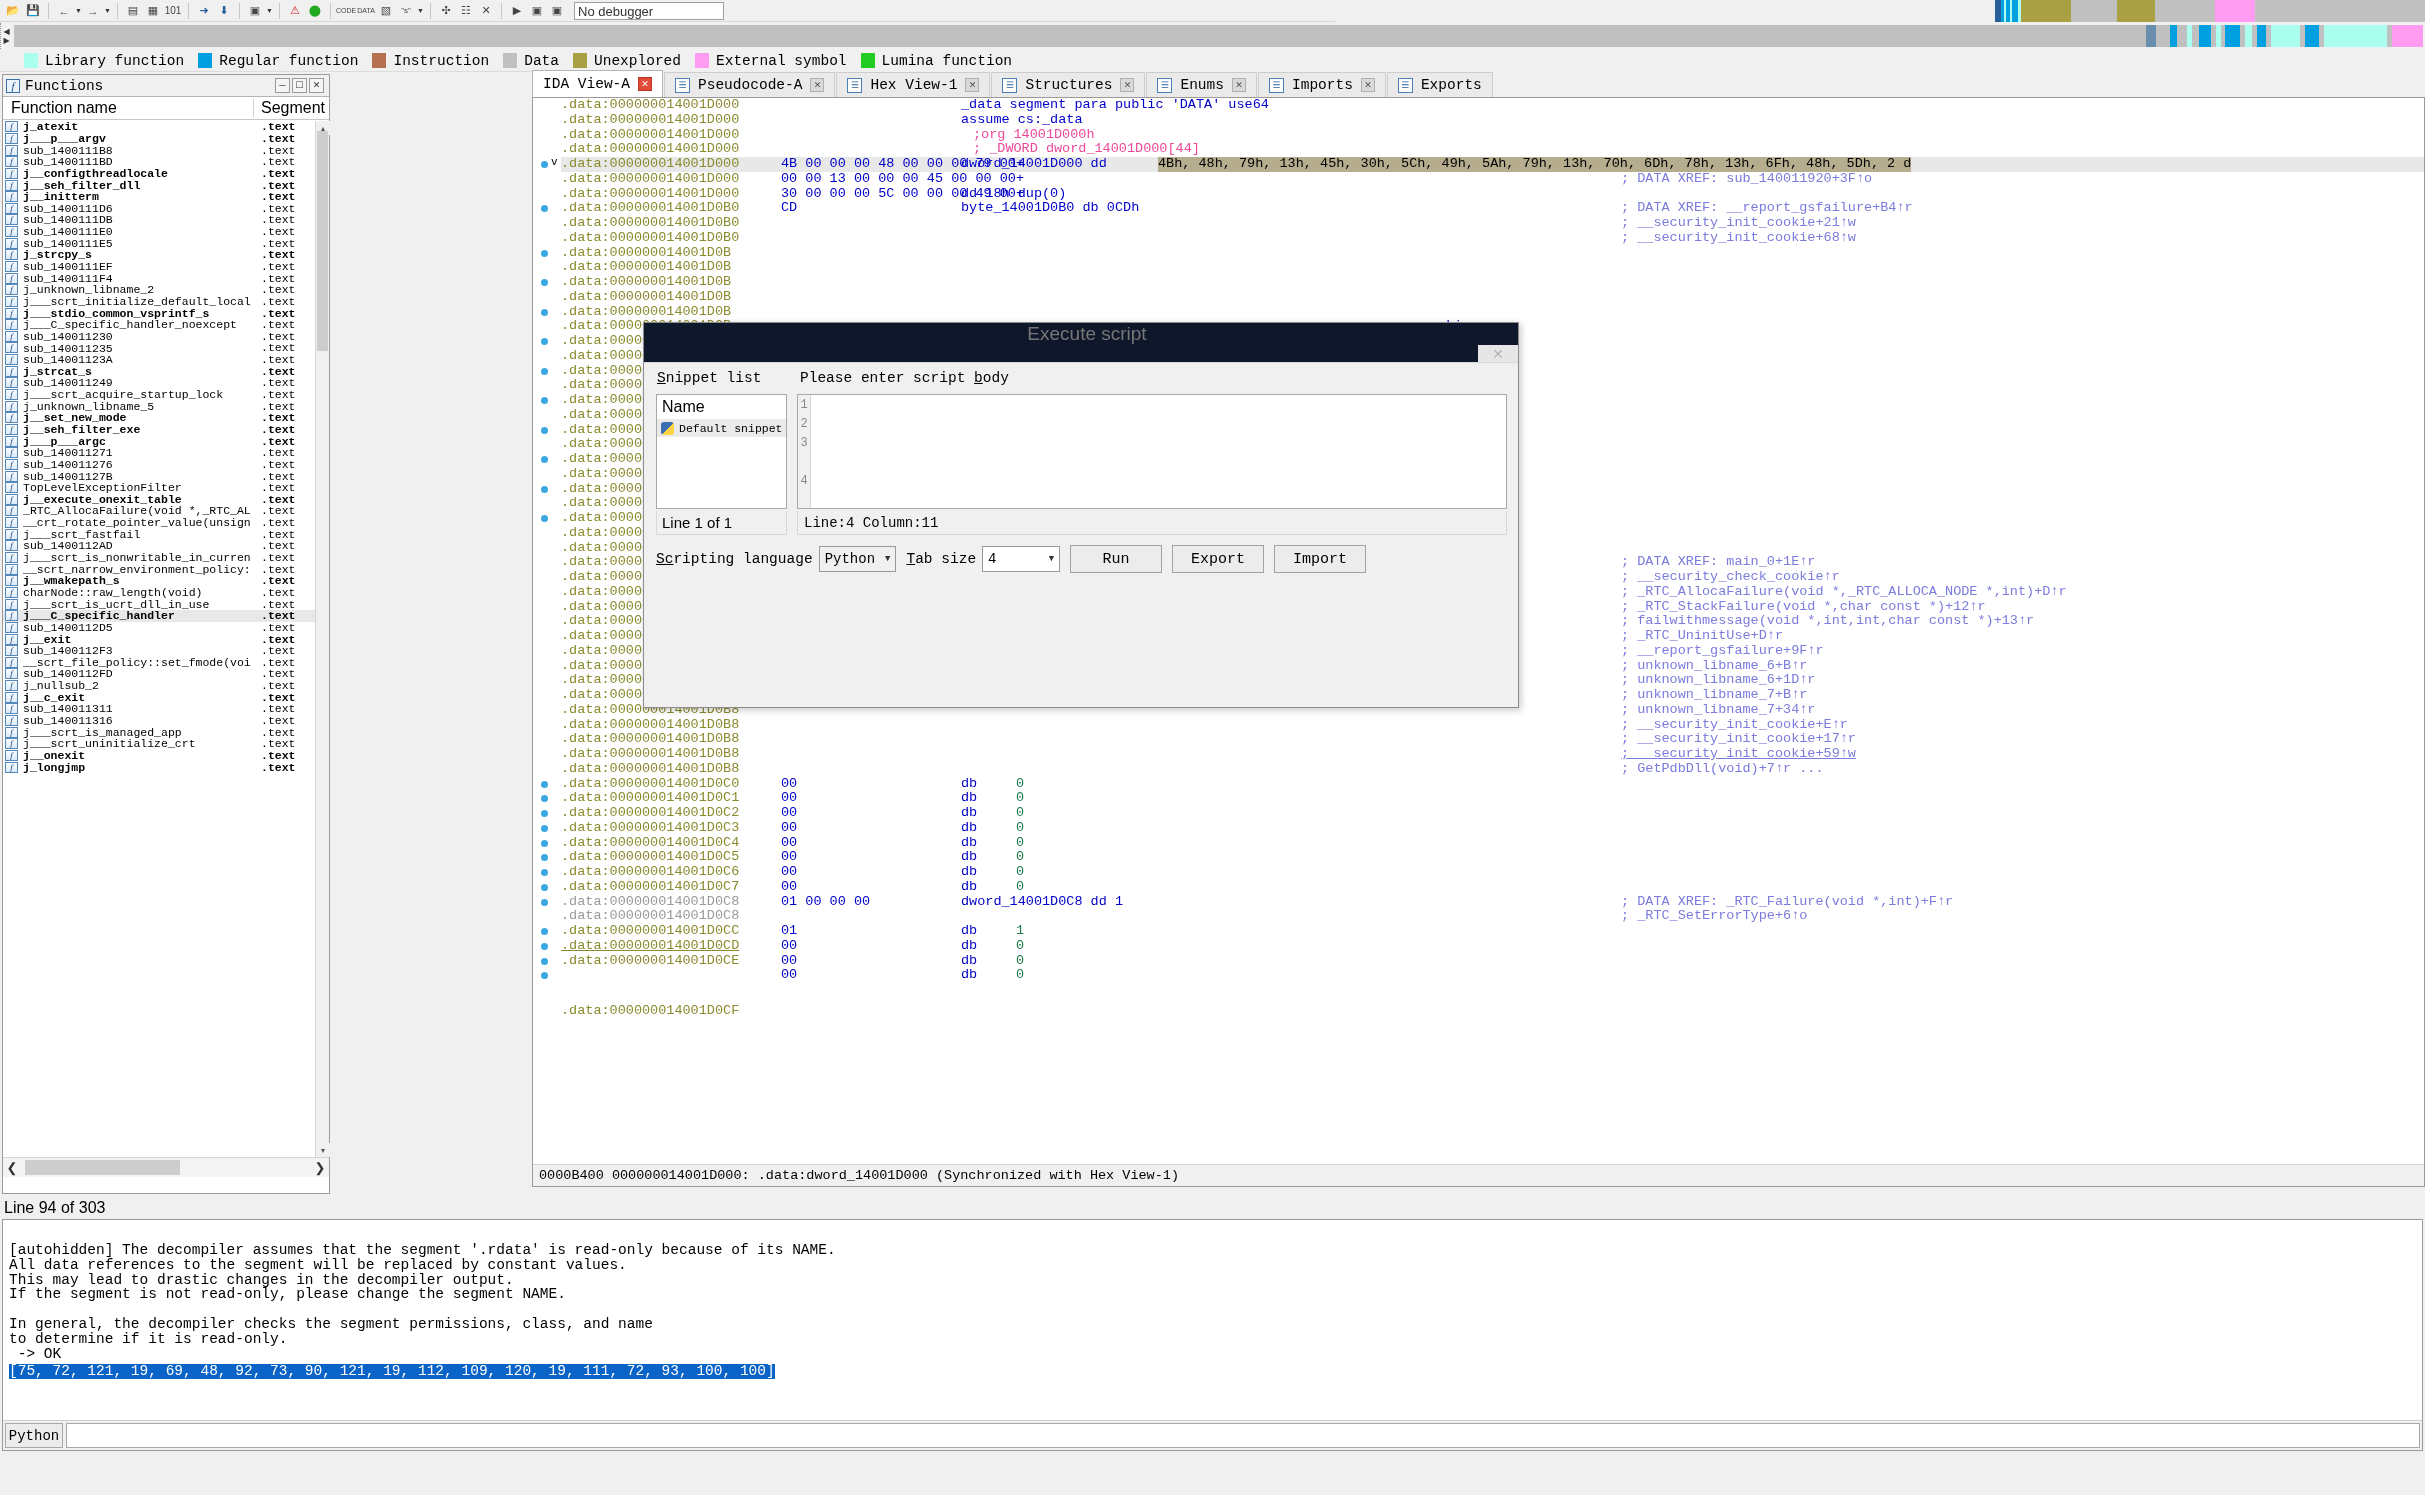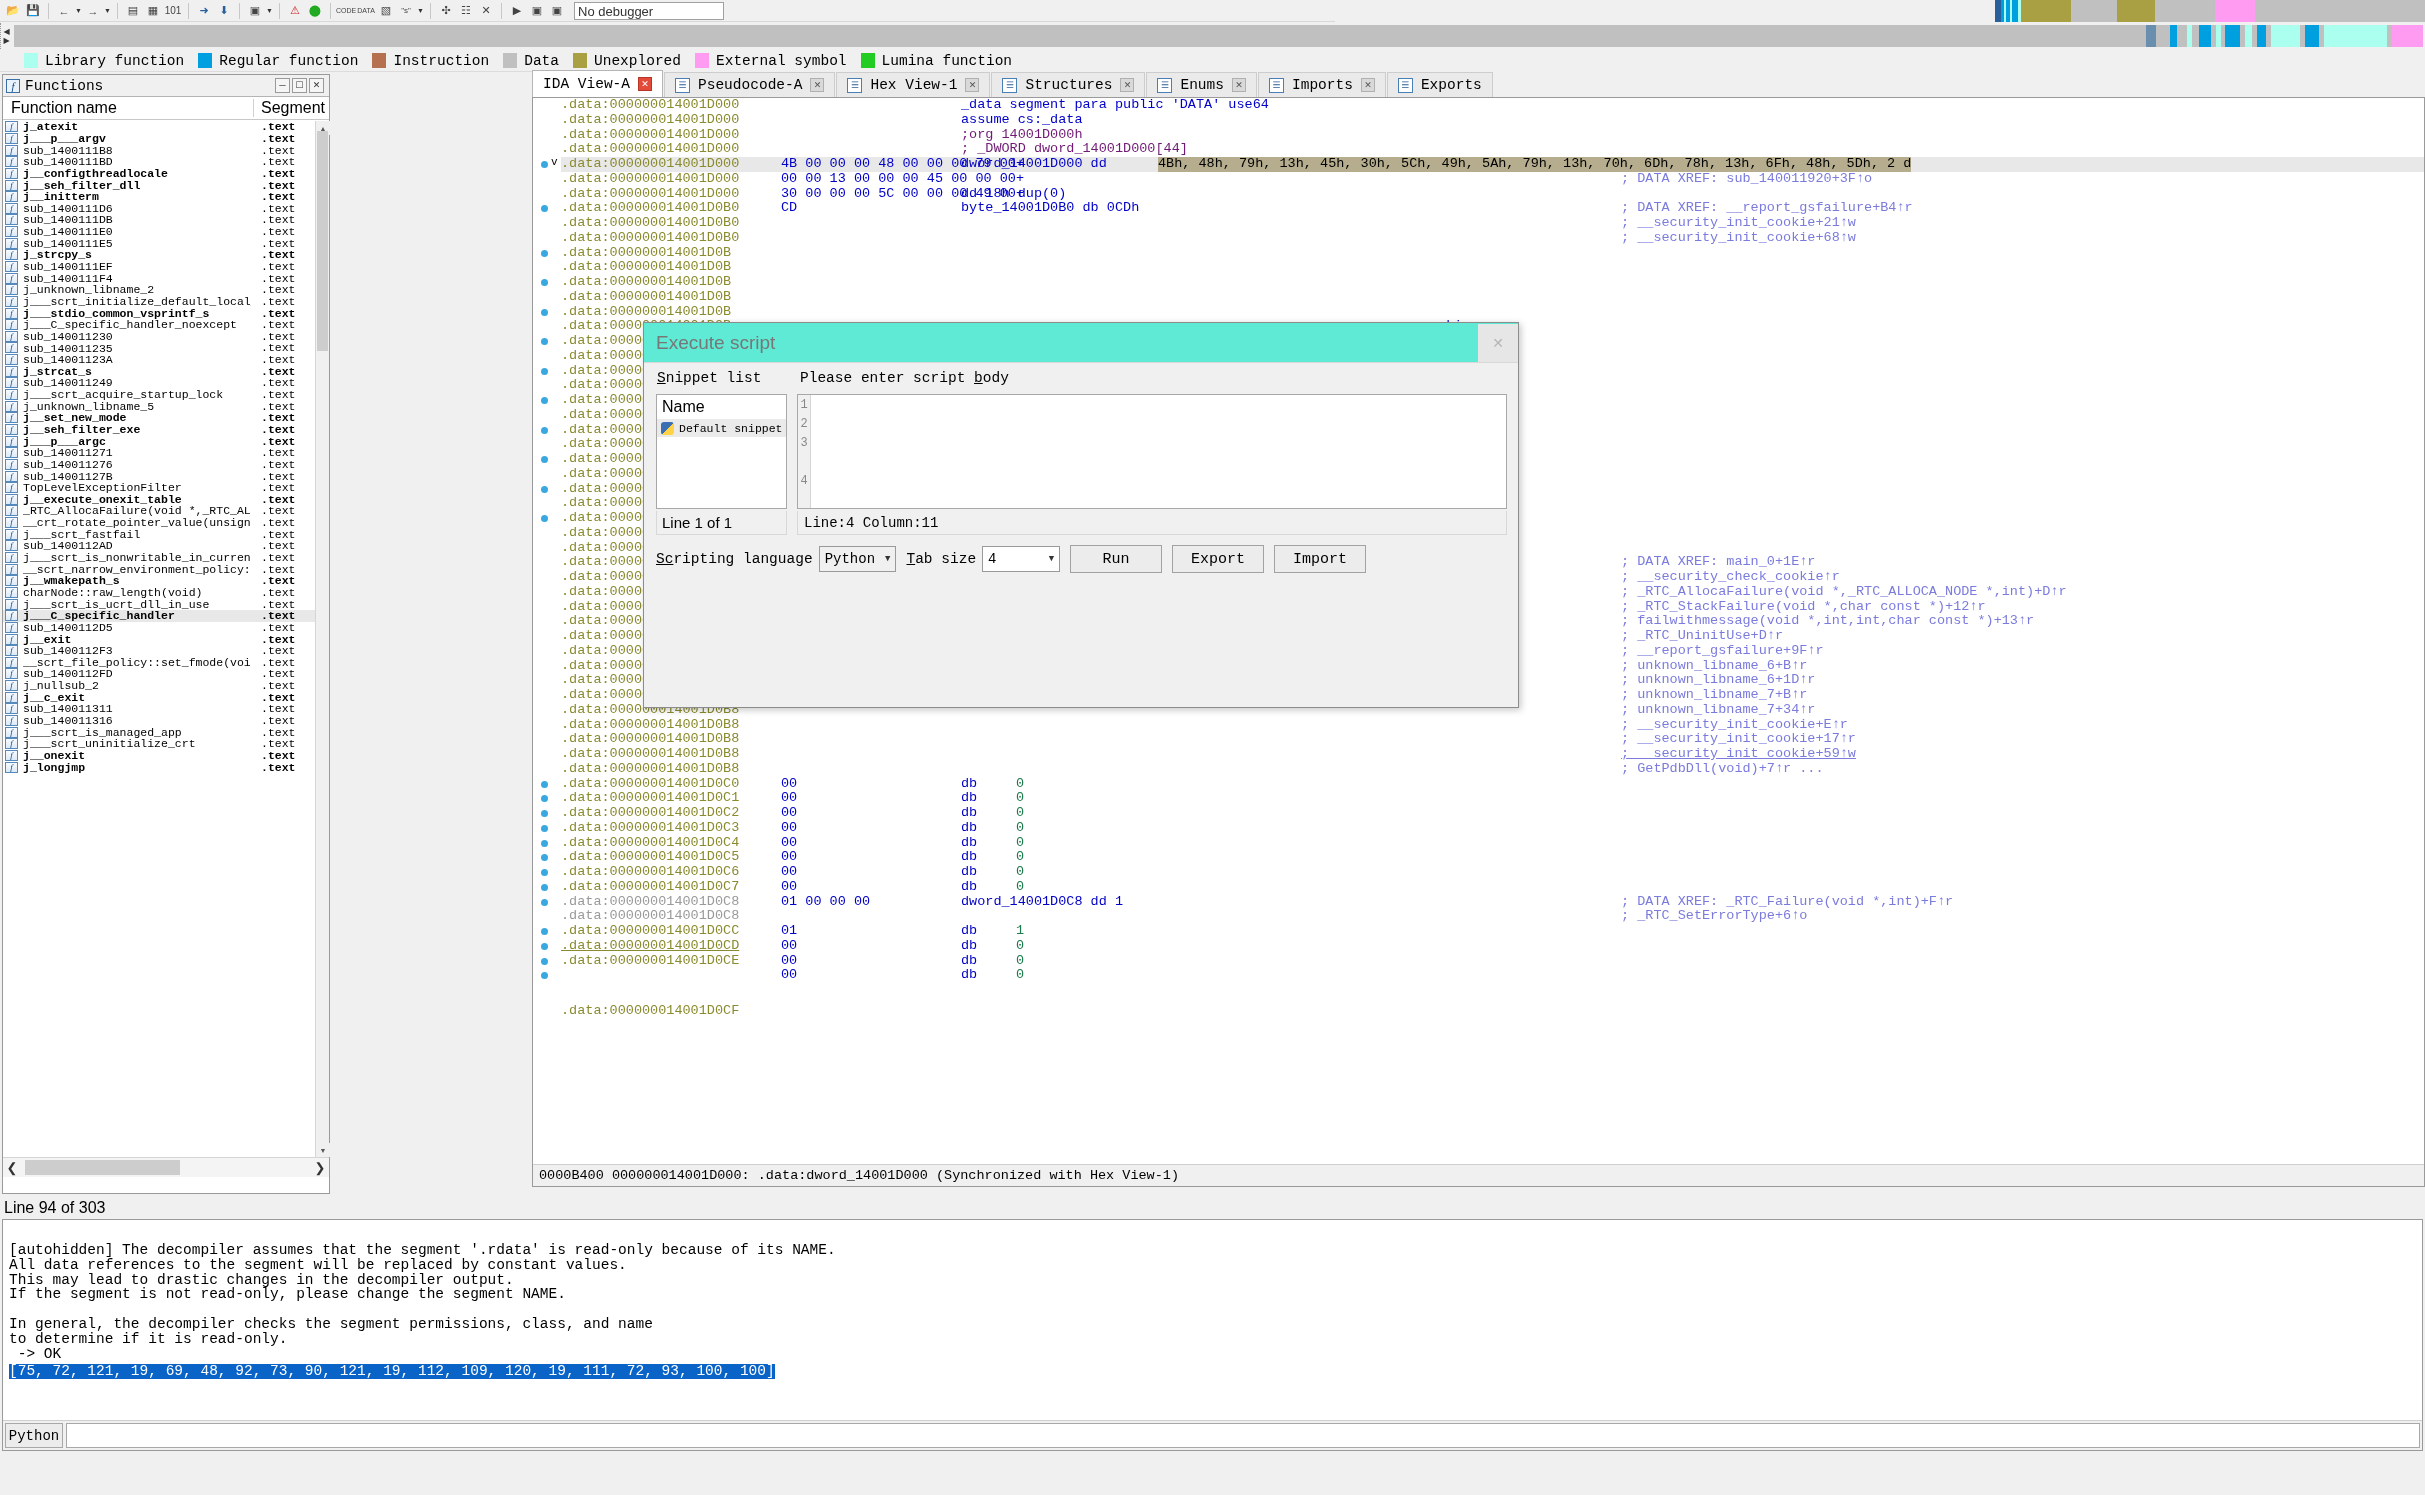--- a/index.html
+++ b/index.html
@@ -202,40 +202,40 @@
   .dl { height: 14.75px; white-space: nowrap; position: relative; }
   .dl.hl { background: #e8e8e8; }
   .dtxt {
     position: absolute; top: 0; font-family: "Liberation Mono", monospace;
     font-size: 13.5px; line-height: 14.75px;
   }
   .c-addr { color: #8a8a2e; }
   .c-addr-g { color: #9a9a9a; }
   .c-bytes { color: #0000c8; }
   .c-kw { color: #0000c8; }
-  .c-com { color: #701a75; }
+  .c-com { color: #ec4899; margin-left: 12px; }
   .c-xref { color: #7b7bdd; }
   .c-num { color: #1a7a4a; }
   .sel-hex { background: #b5ad8e; color: #000; }
   #disasm-status {
     position: absolute; left: 0; right: 0; bottom: 0; height: 22px;
     background: #f0f0f0; border-top: 1px solid #cfcfcf; display: flex;
     align-items: center; padding-left: 6px;
     font-family: "Liberation Mono", monospace; font-size: 13.5px; color: #000;
   }
 
   
   #dlg {
     position: absolute; left: 643px; top: 322px; width: 876px; height: 386px;
     background: #f0f0f0; border: 1px solid #8c8c8c;
     box-shadow: 2px 2px 7px rgba(0,0,0,0.22); z-index: 50;
   }
   #dlg-titlebar {
-    height: 40px; background: #5eead4; display: flex; align-items: center;
-    padding-left: 12px; border-bottom: 1px solid #d8d8d8;
+    height: 40px; background: #0f172a; display: flex; align-items: center;
+    padding-left: 12px; border-bottom: 1px solid #d8d8d8; flex-direction: column;
   }
   #dlg-title { font-size: 19px; color: #777; }
   #dlg-close {
     margin-left: auto; width: 40px; height: 38px; background: #e6e6e6;
     display: flex; align-items: center; justify-content: center;
     font-size: 14px; color: #b5b5b5;
   }
   #dlg-body { position: absolute; left: 0; right: 0; top: 41px; bottom: 0; }
   .dlg-lbl {
     position: absolute; font-family: "Liberation Mono", monospace;

